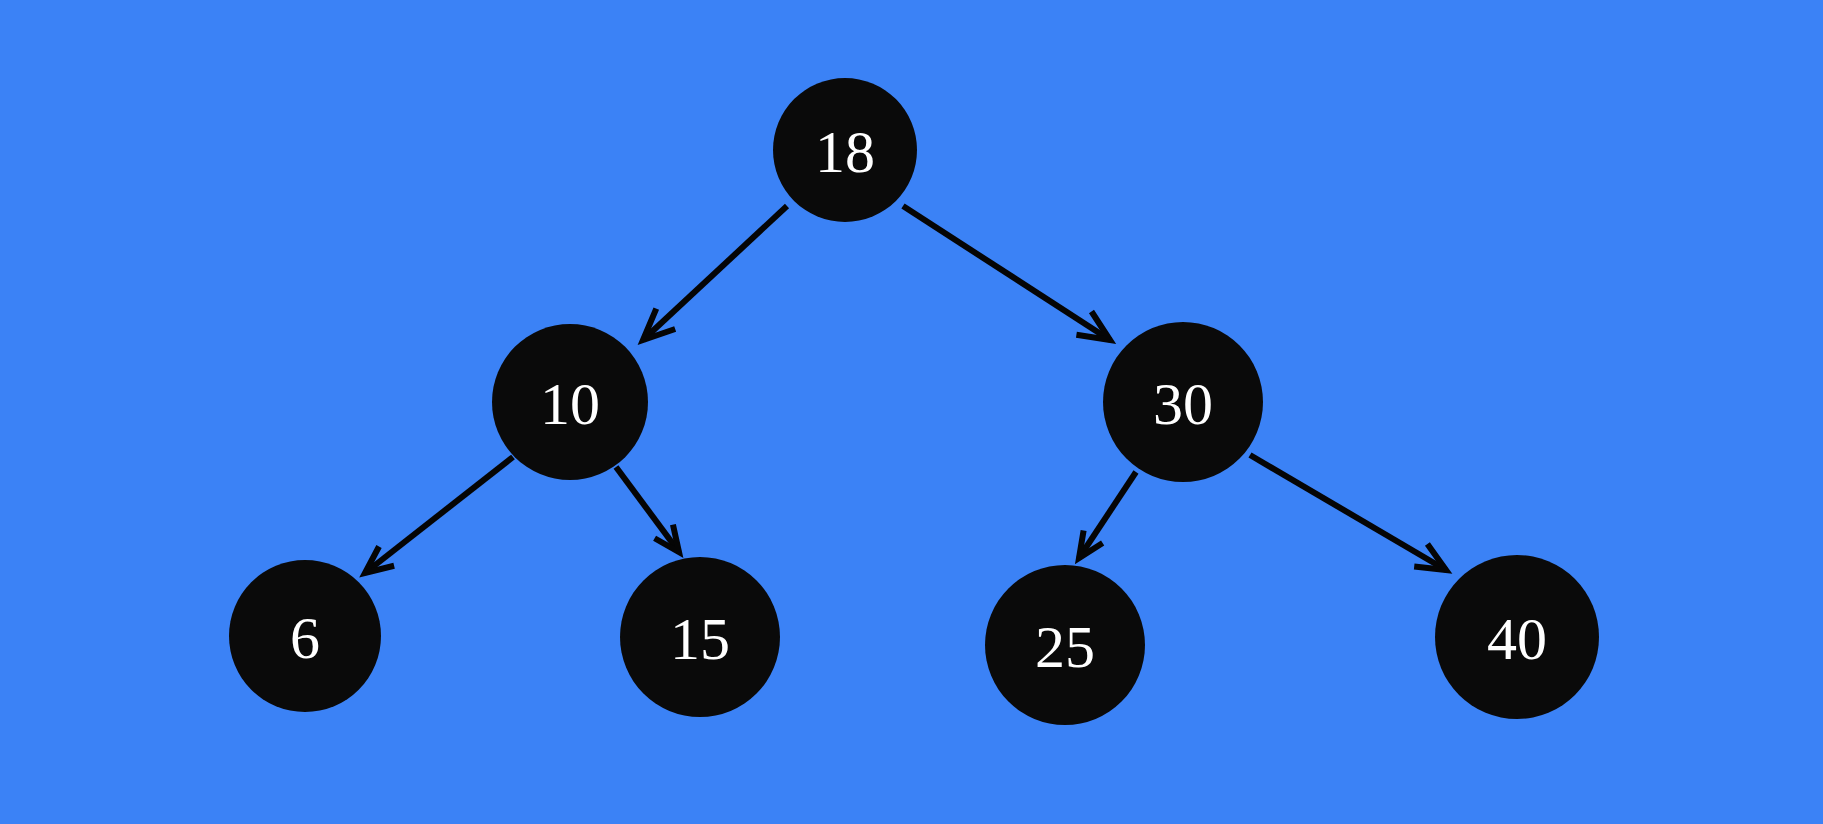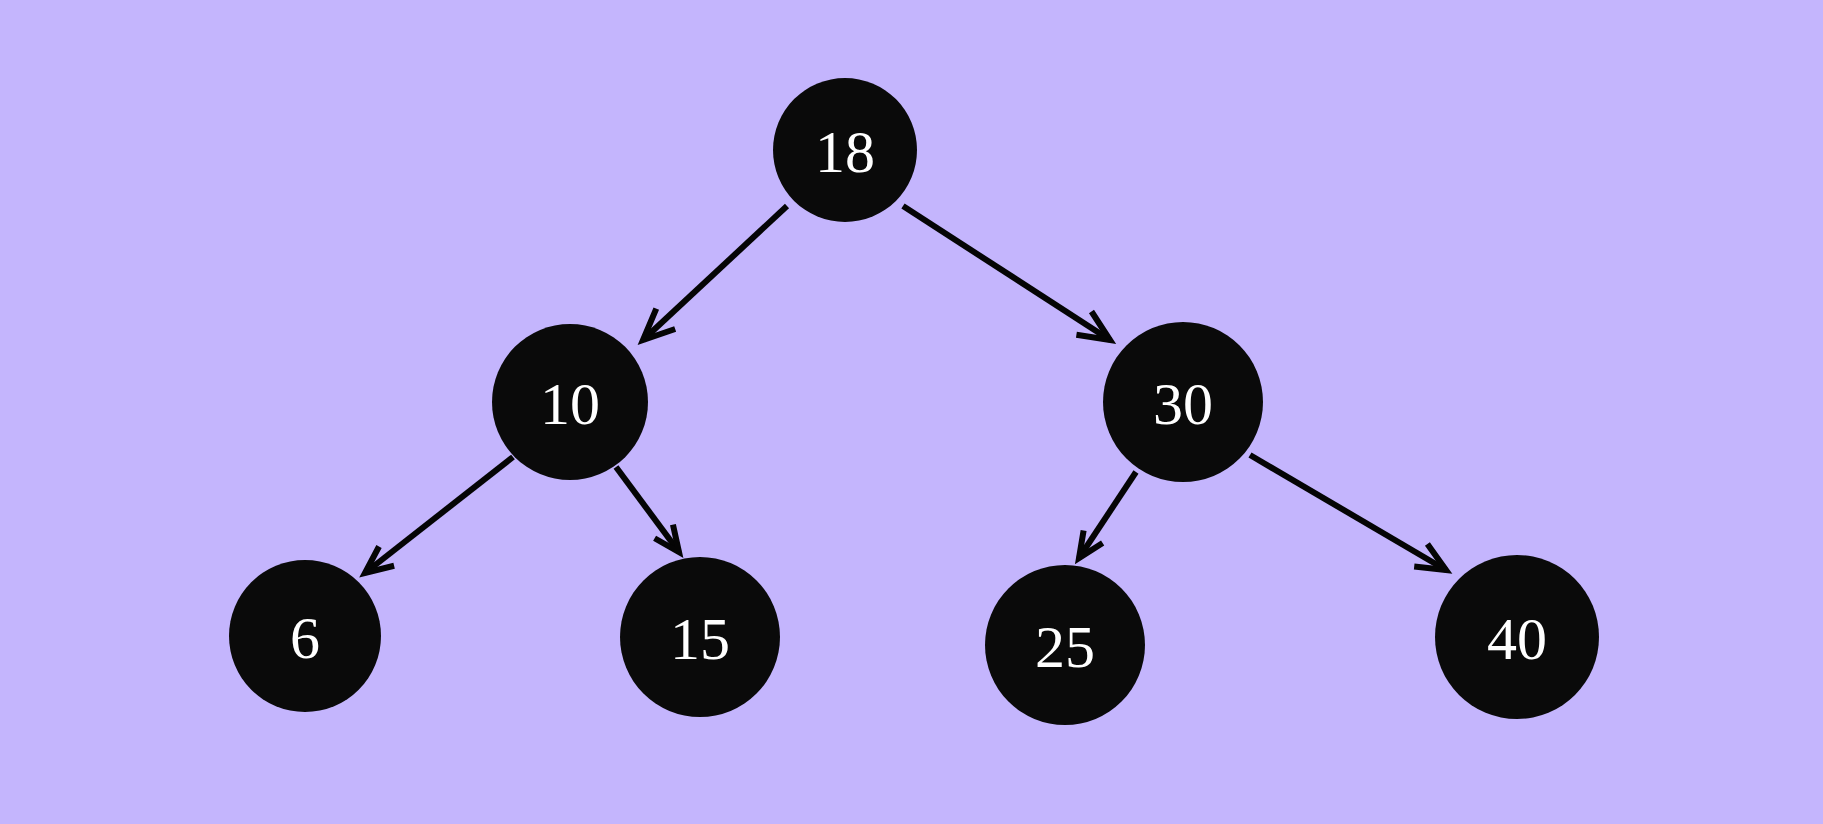--- a/index.html
+++ b/index.html
@@ -7,21 +7,21 @@
     padding: 0;
     background: #ffffff;
   }
   body {
     font-family: "Liberation Serif", serif;
   }
   #canvas {
     position: relative;
     width: 1823px;
     height: 824px;
-    background: #c4b5fd;
+    background: #3b82f6;
     overflow: hidden;
   }
   #tree-svg {
     position: absolute;
     top: 0;
     left: 0;
     width: 1823px;
     height: 824px;
   }
   .node-circle {

